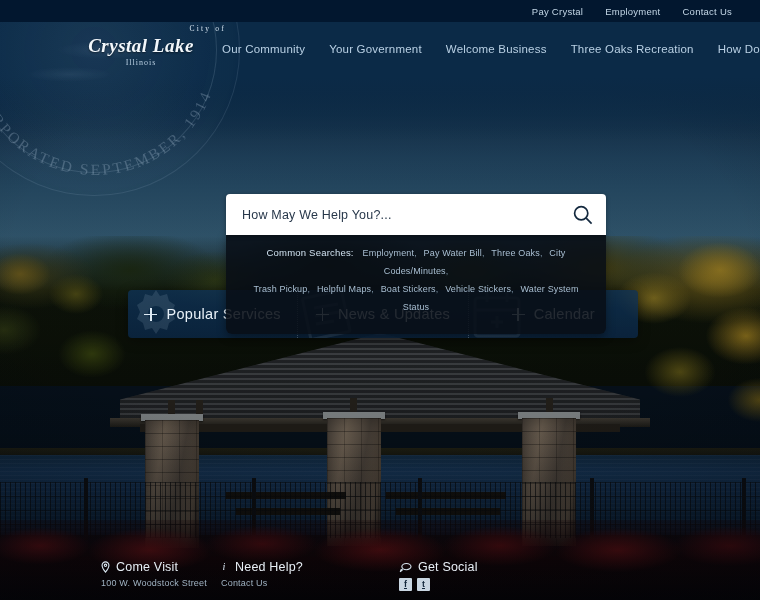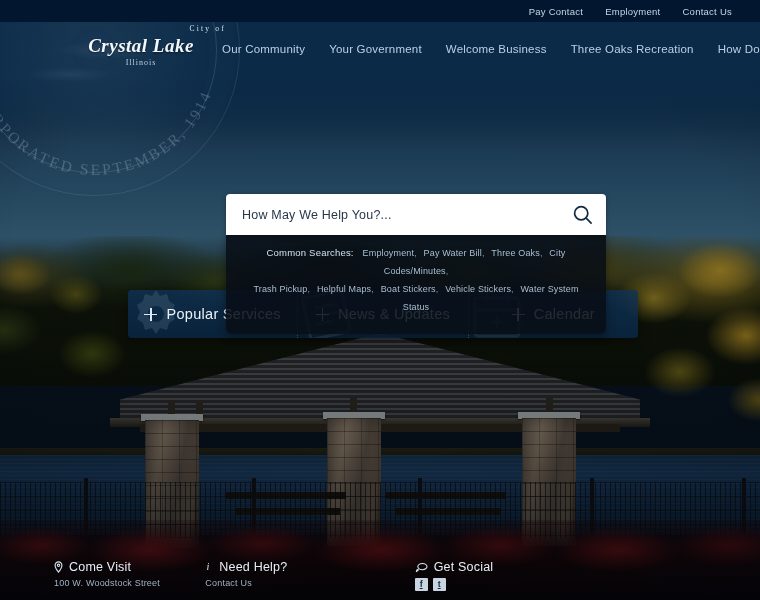--- a/index.html
+++ b/index.html
@@ -264,21 +264,21 @@
   }
   .ql-plus::before { left:0; top:6px; width:13px; height:1.5px; }
   .ql-plus::after { left:5.75px; top:0; width:1.5px; height:13px; }
   .ql-label {
     font-size:14.5px; color:#eaf2f9; letter-spacing:.3px; white-space:nowrap;
   }
 
   
   .footer {
     position:absolute; left:0; bottom:0; width:612px; height:40px;
-    z-index:6; display:flex; padding:0 54px;
+    z-index:6; display:flex; padding:0 101px;
   }
   .fcol { flex:1; }
   .fcol.c2 { padding-left:8px; }
   .fcol.c3 { padding-left:66px; }
   .fhead {
     display:flex; align-items:center; gap:6px;
     font-size:12.5px; color:#e7eef5; letter-spacing:.2px; white-space:nowrap;
   }
   .fline {
     margin-top:4px; font-size:9px; color:#9fb2c2; letter-spacing:.2px; white-space:nowrap;
@@ -349,21 +349,21 @@
         <text><textPath href="#arcBottom" startOffset="6%">INCORPORATED SEPTEMBER, 1914</textPath></text>
         <g class="seal-arc-top">
           <text><textPath href="#arcTopL" startOffset="8%">CITY</textPath></text>
           <text><textPath href="#arcTopR" startOffset="42%">ILLINOIS</textPath></text>
         </g>
       </svg>
     </div>
   </div>
 
   <div class="topbar">
-    <a href="#">Pay Contact</a>
+    <a href="#">Pay Crystal</a>
     <a href="#">Employment</a>
     <a href="#">Contact Us</a>
   </div>
 
   <a href="#" class="logo">
     <span class="logo-city">City of</span>
     <span class="logo-name">Crystal Lake</span>
     <span class="logo-state">Illinois</span>
   </a>
 

